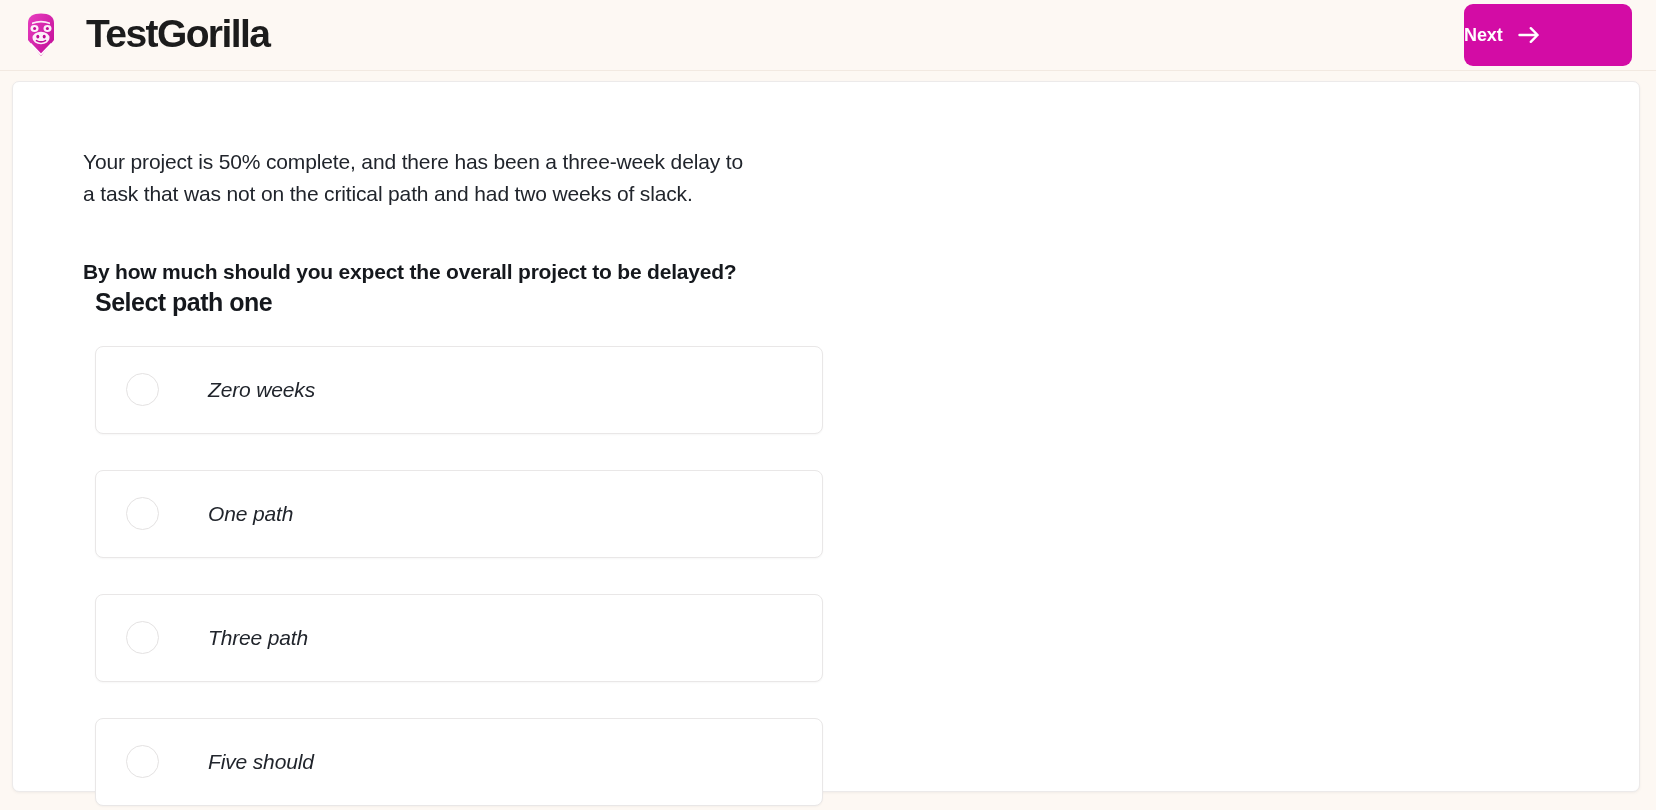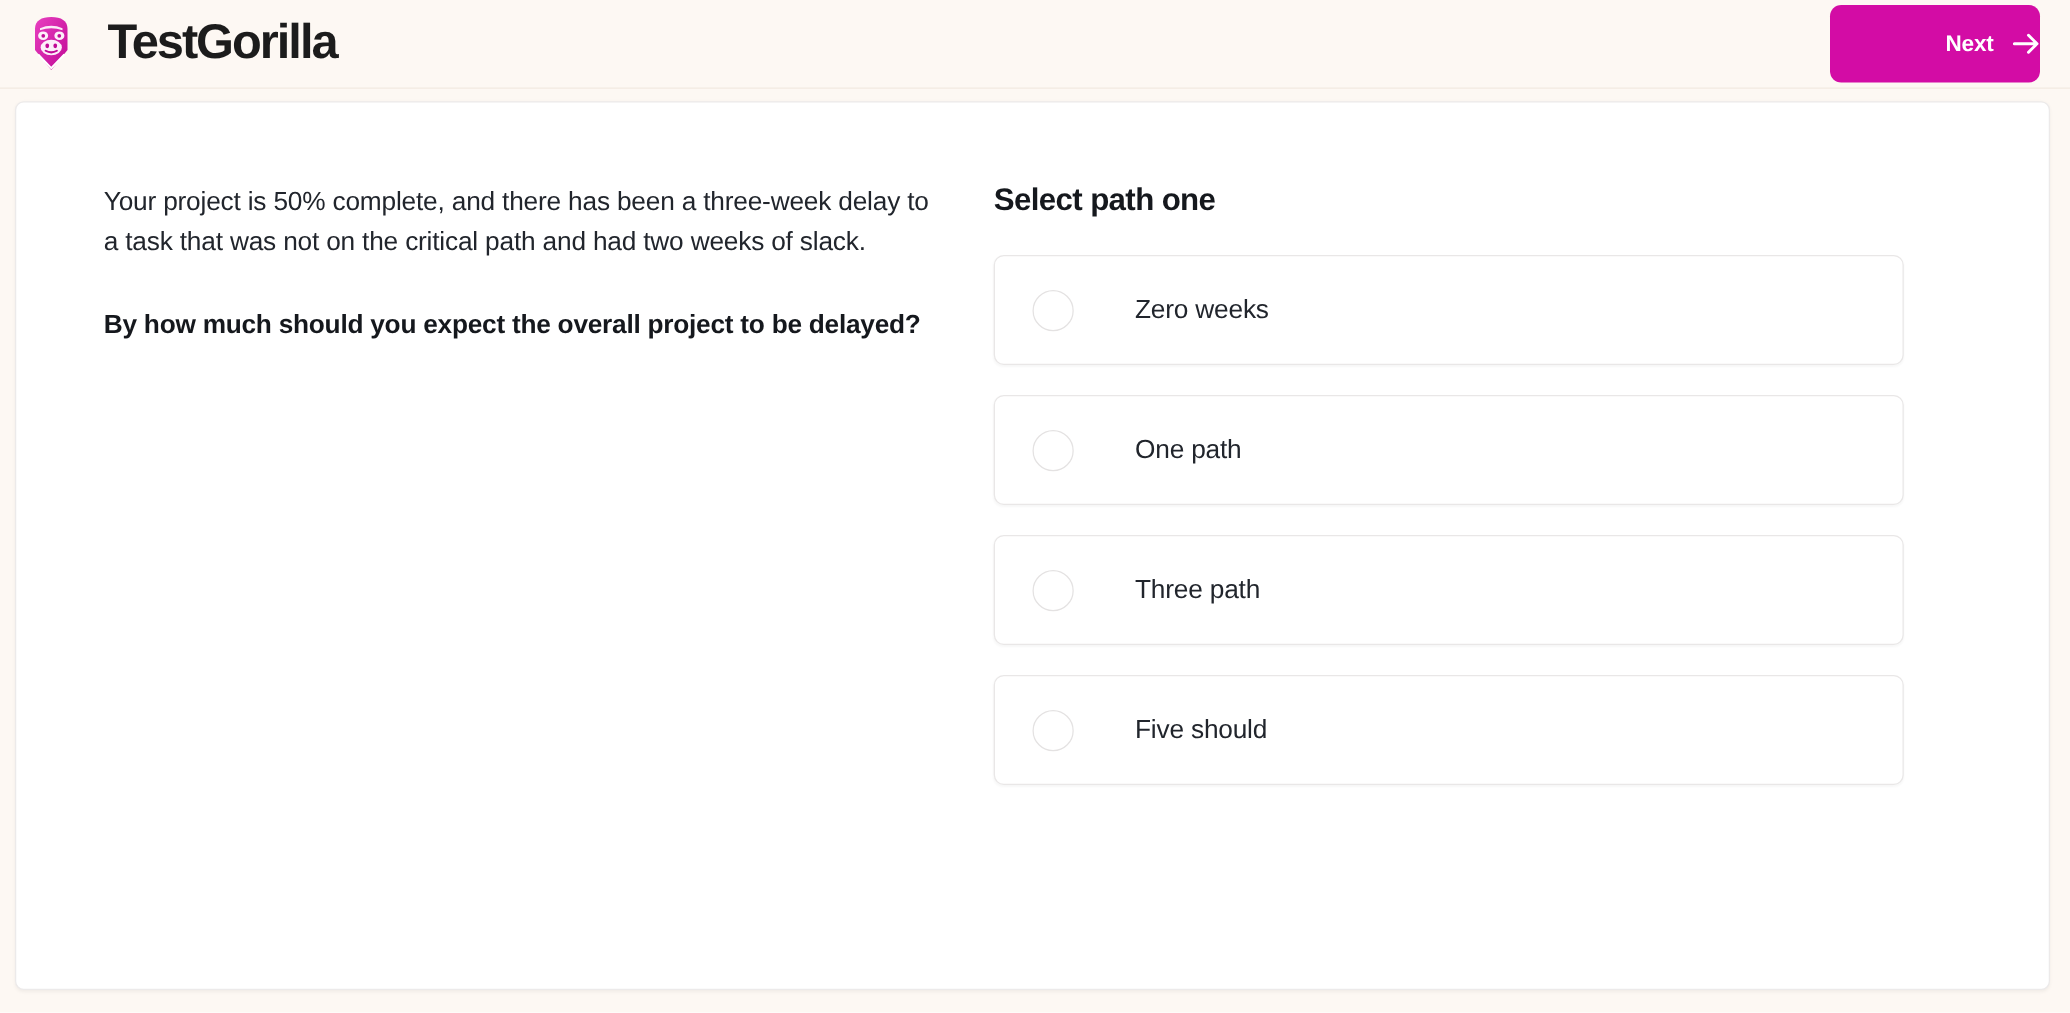--- a/index.html
+++ b/index.html
@@ -47,21 +47,21 @@
     line-height: 1;
     font-weight: bold;
     letter-spacing: -1.6px;
     color: #1c1c1c;
     padding-bottom: 3px;
   }
 
   .next-button {
     display: flex;
     align-items: center;
-    justify-content: flex-end;
+    justify-content: flex-start;
     gap: 15px;
     width: 168px;
     height: 62px;
     background: #d30ca5;
     border: none;
     border-radius: 9px;
     color: #ffffff;
     font-family: "Liberation Sans", sans-serif;
     font-size: 18px;
     font-weight: bold;
@@ -86,38 +86,39 @@
     border: 1px solid #eceaea;
     border-radius: 7px;
     box-shadow: 0 1px 3px rgba(0,0,0,0.05);
   }
 
   .card-inner {
     display: flex;
     align-items: flex-start;
     padding: 64px 70px 0 70px;
     gap: 0;
+    flex-direction: column;
   }
 
   
   .question-pane {
     width: 700px;
     flex: none;
     padding-right: 30px;
   }
 
   .question-stem {
     font-size: 21px;
     line-height: 1.53;
     color: #21252c;
     letter-spacing: -0.15px;
   }
 
   .question-prompt {
-    margin-top: 34px;
+    margin-top: 46px;
     font-size: 21px;
     line-height: 1.5;
     font-weight: bold;
     color: #15181d;
     letter-spacing: -0.2px;
   }
 
   
   .answers-pane {
     width: 740px;
@@ -129,22 +130,23 @@
     font-size: 25px;
     font-weight: bold;
     color: #15181d;
     letter-spacing: -0.5px;
     margin-bottom: 29px;
   }
 
   .option-list {
     display: flex;
     flex-direction: column;
-    gap: 24px;
+    gap: 36px;
     list-style: none;
+    font-style: italic;
   }
 
   .option-card {
     display: flex;
     align-items: center;
     height: 88px;
     padding: 0 30px;
     background: #ffffff;
     border: 1px solid #e9e7e7;
     border-radius: 8px;

